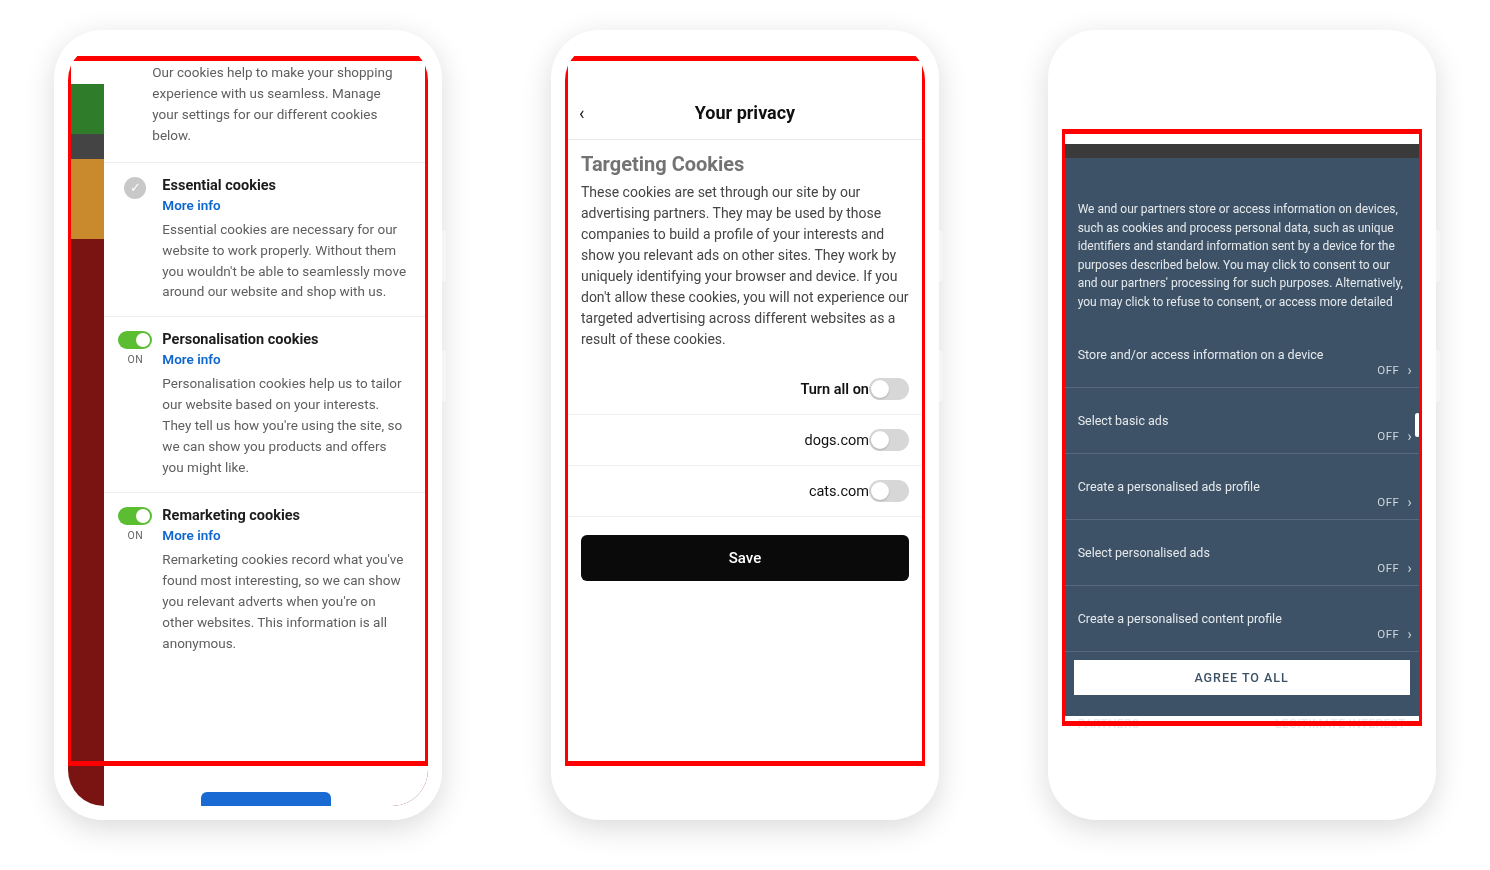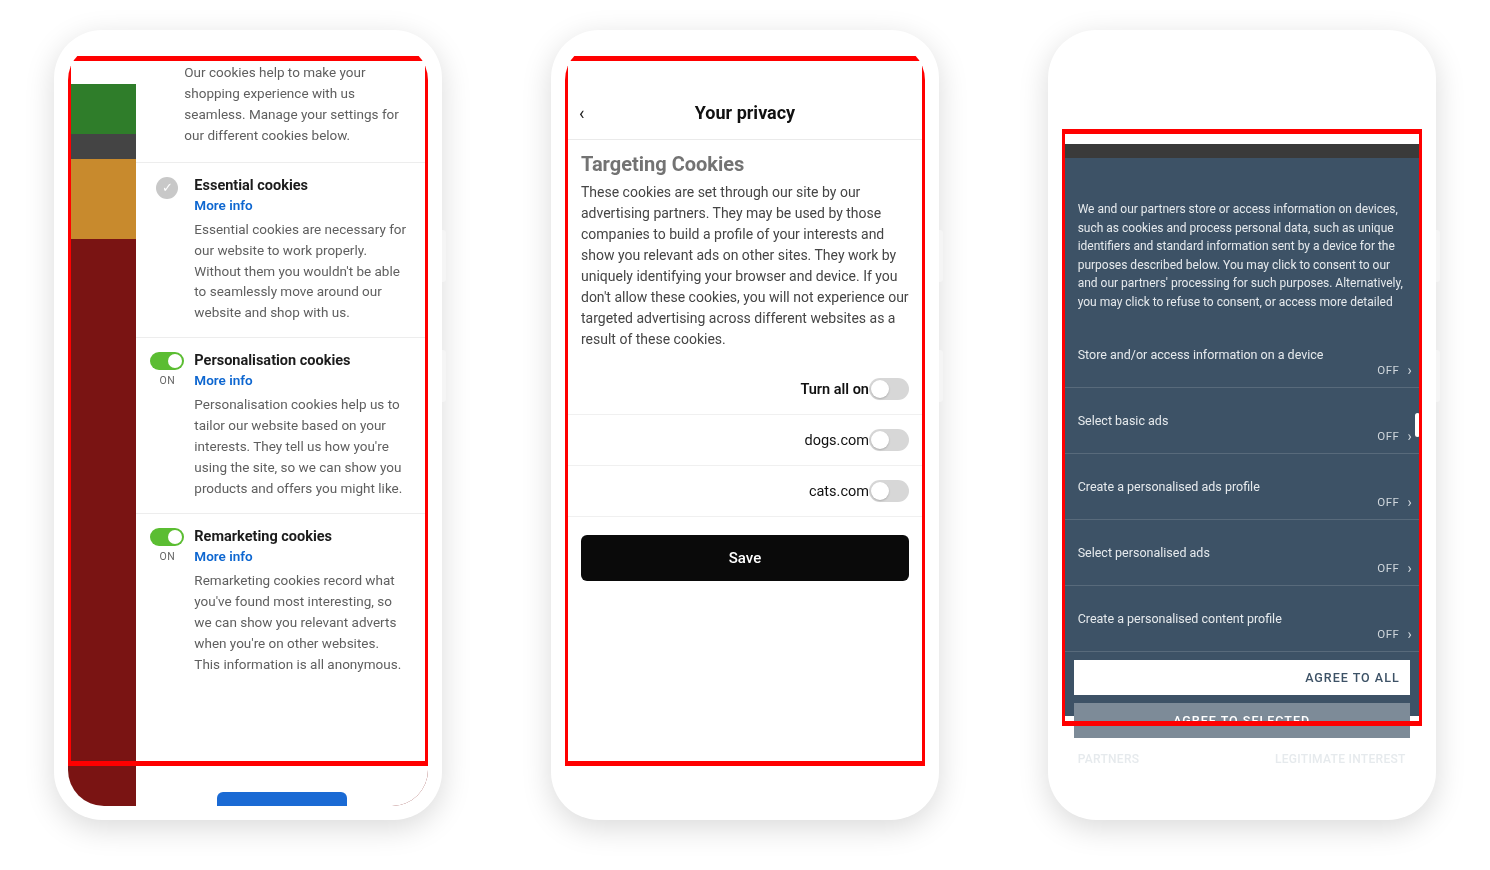--- a/index.html
+++ b/index.html
@@ -66,21 +66,20 @@
   .p1 .bg-orange { top: 115px; height: 80px; background:#c88a2d; }
   .p1 .bg-maroon { top: 195px; bottom:0; background:#7a1413; }
 
   .p1 .modal {
     position: absolute;
     top: 0; left: 36px; right: 0; bottom: 0;
     background: #fff;
     overflow: hidden;
     font-size: 13.5px;
     color: #5f5f5f;
-    margin-left: 32px;
   }
   .p1 .intro { padding: 18px 22px 16px 48px; line-height: 1.55; background:#fff; }
   .p1 .section { border-top:1px solid #ededed; padding:14px 22px 14px 14px; display:flex; gap:10px; }
   .p1 .left-col { width:34px; flex-shrink:0; display:flex; flex-direction:column; align-items:center; }
   .p1 .check-ic {
     width:22px; height:22px; border-radius:50%; background:#c8c8c8;
     color:#fff; display:flex; align-items:center; justify-content:center; font-size:13px;
   }
   .p1 .toggle-on {
     width:34px; height:18px; border-radius:10px; background:#5bbd32;
@@ -148,21 +147,21 @@
   .p3 .opt-row:first-of-type { border-top:1px solid rgba(255,255,255,0.14); }
   .p3 .opt-right { display:flex; align-items:center; gap:8px;margin-top:31px; }
   .p3 .off { font-size:11.5px; letter-spacing:0.5px; color:#cfd6dc; }
   .p3 .chev { color:#cfd6dc; font-size:14px; cursor:pointer; }
   .p3 .scrollbar {
     position:absolute; right:2px; top:255px; width:5px; height:24px;
     background:#fff; border-radius:3px;
   }
   .p3 .btn-row { padding:8px 12px 0; }
   .p3 .agree-all {
-    background:#fff; color:#3d5266; text-align:right; padding:10px;
+    background:#fff; color:#3d5266; text-align:center; padding:10px;
     font-size:12.5px; letter-spacing:1px; font-weight:500; cursor:pointer; margin-bottom:8px;
   }
   .p3 .agree-sel {
     background:#7d8b98; color:#fff; text-align:center; padding:10px;
     font-size:12.5px; letter-spacing:1px; font-weight:500; cursor:pointer;
   }
   .p3 .footer-links {
     display:flex; justify-content:space-between; padding:14px 16px 0;
     font-size:12px; font-weight:500; letter-spacing:0.3px;
   }
@@ -299,21 +298,20 @@
       <div class="opt-row">
         <span>Create a personalised content profile</span>
         <div class="opt-right">
           <span class="off">OFF</span>
           <span class="chev">›</span>
         </div>
       </div>
 
       <div class="btn-row">
         <div class="agree-all">AGREE TO ALL</div>
-        <div class="agree-sel">AGREE TO SELECTED</div>
       </div>
 
       <div class="footer-links">
         <span>PARTNERS</span>
         <span>LEGITIMATE INTEREST</span>
       </div>
 
       <div class="scrollbar"></div>
     </div>
 

